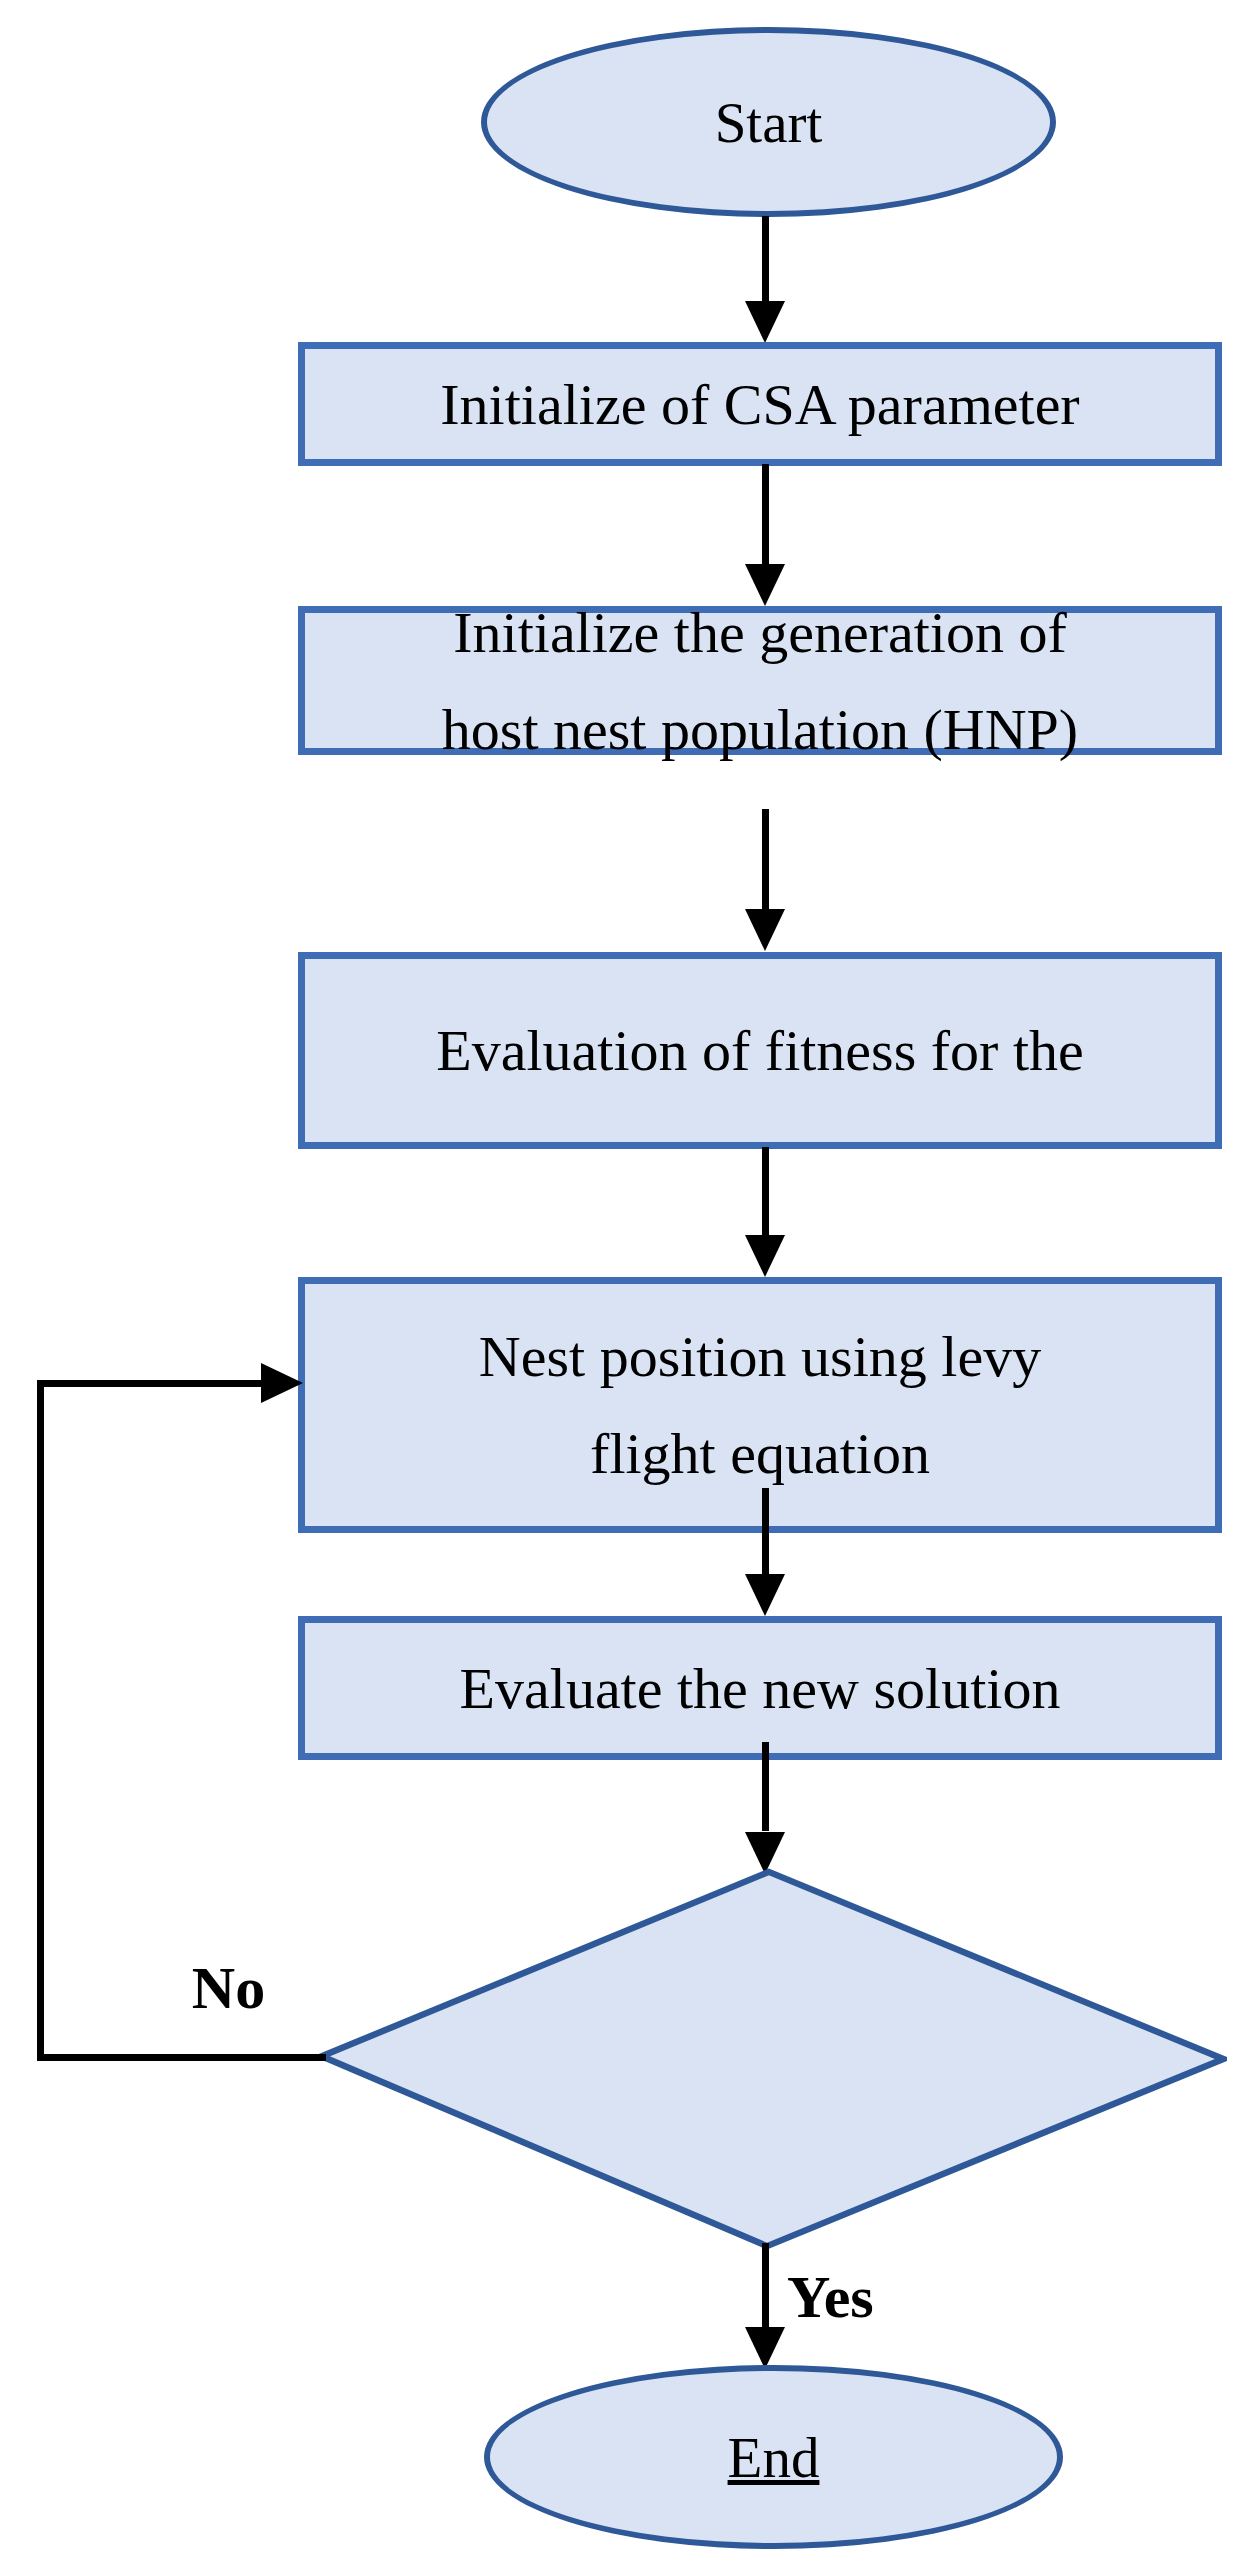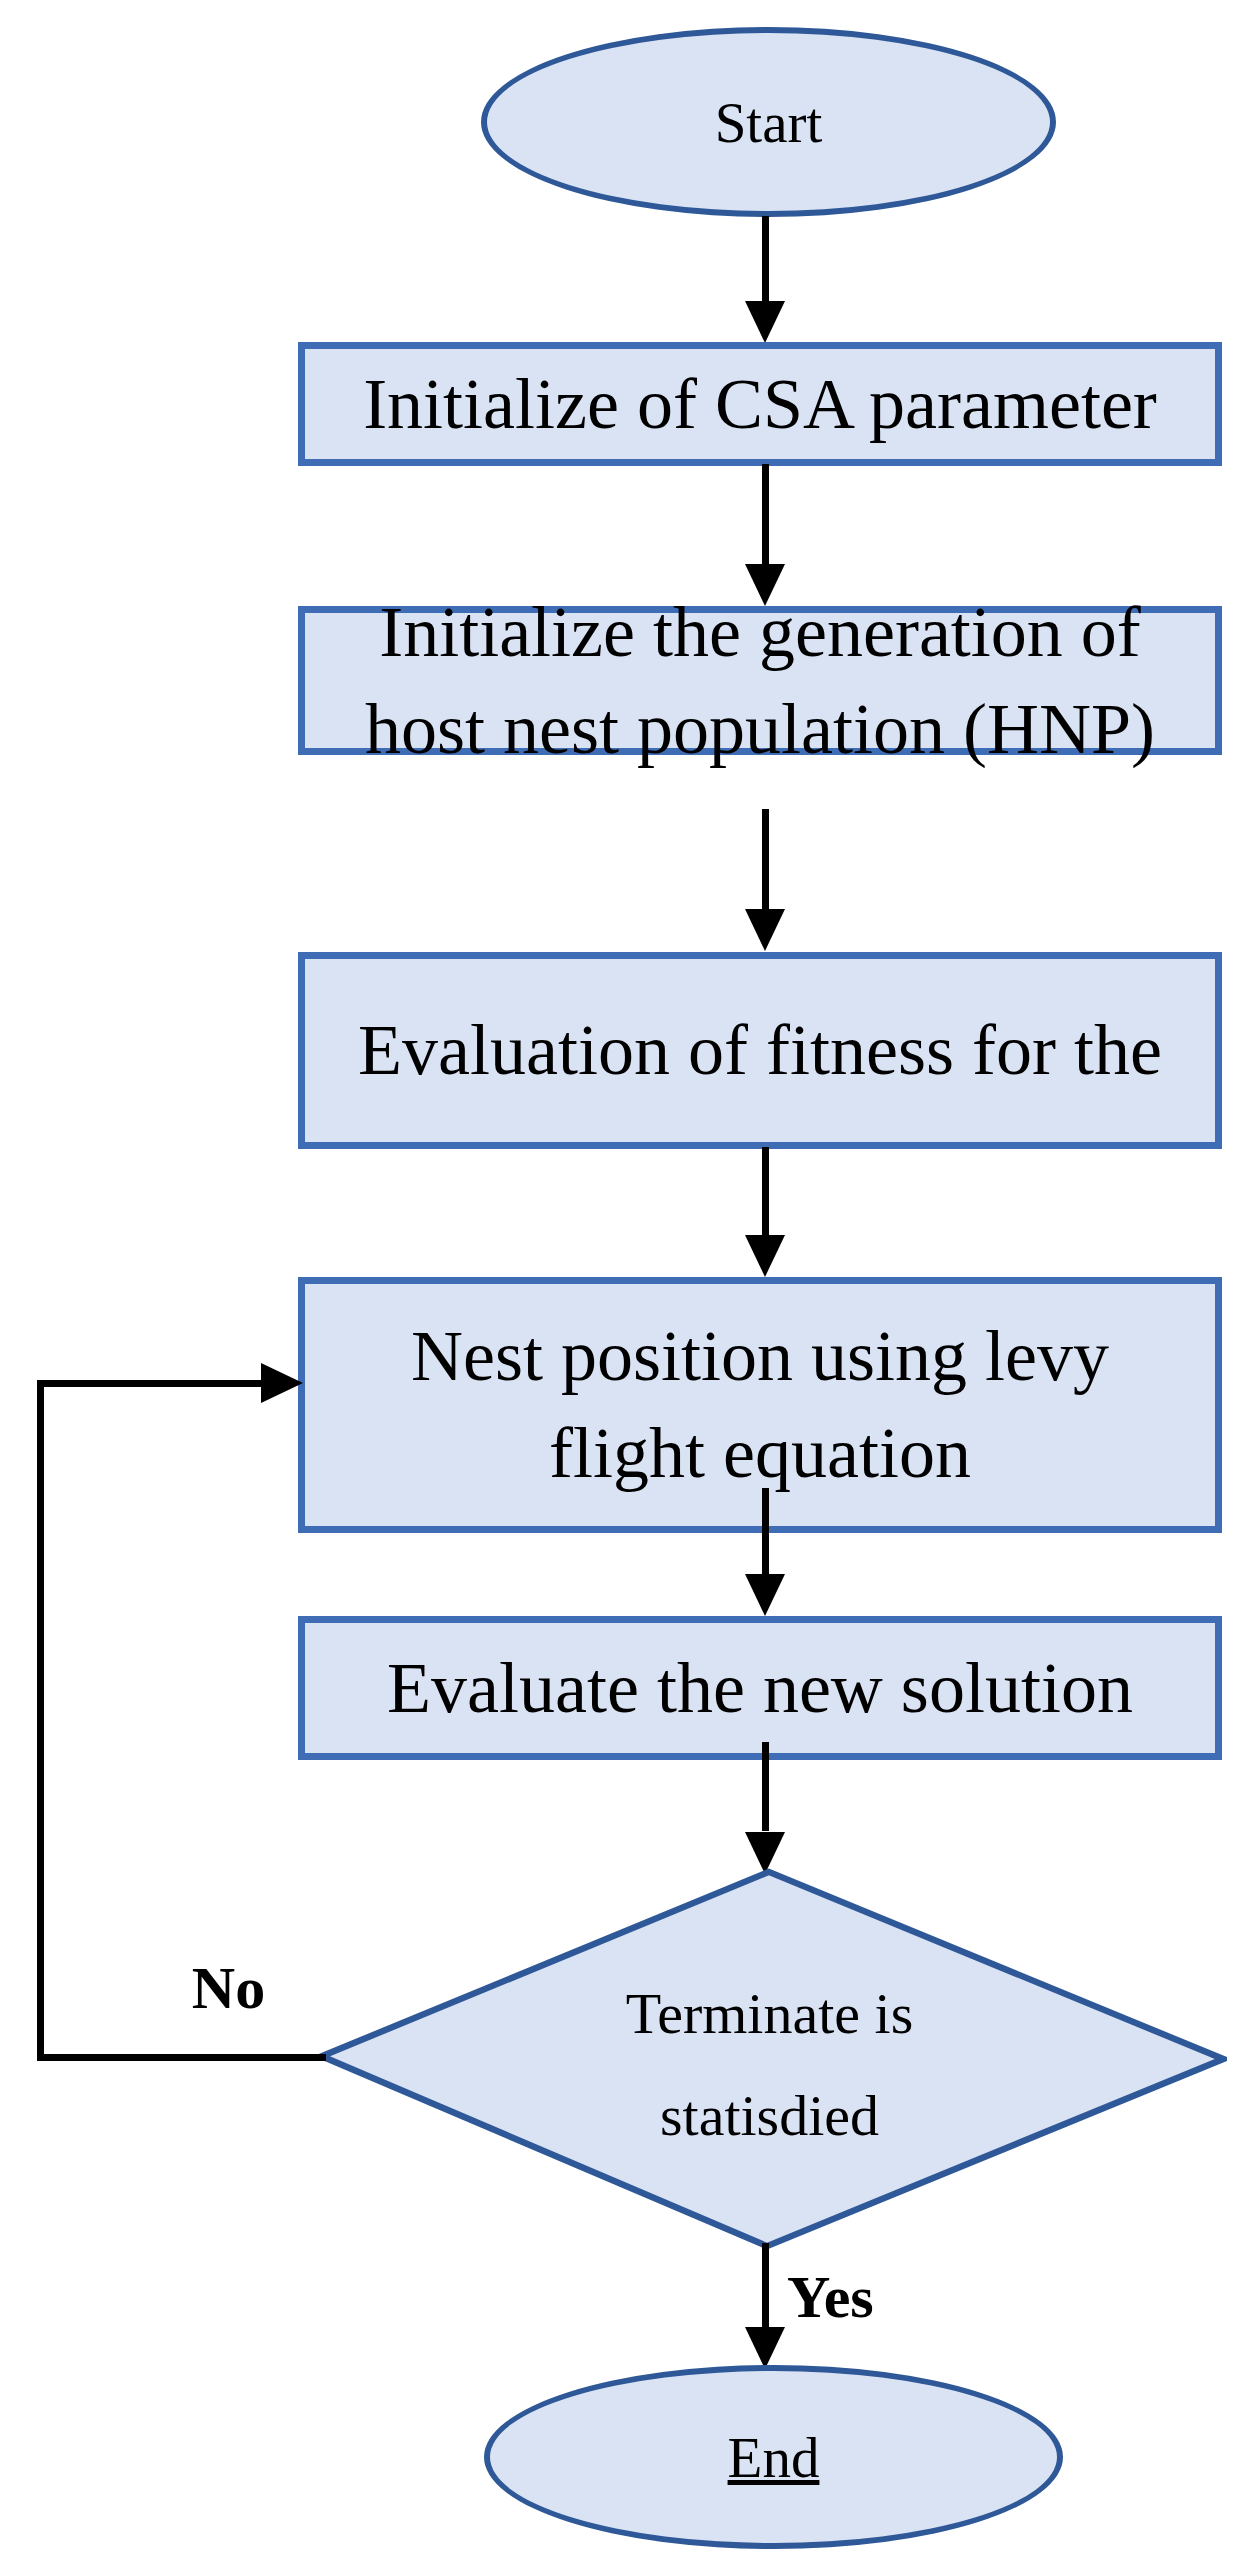--- a/index.html
+++ b/index.html
@@ -22,21 +22,21 @@
     position:absolute;
     left:298px;
     width:924px;
     background:#dae3f3;
     border:7.3px solid #3e6cb5;
     box-sizing:border-box;
     display:flex;
     flex-direction:column;
     align-items:center;
     justify-content:center;
-    font-size:72px;
+    font-size:58px;
     line-height:97px;
   }
   .terminator{
     position:absolute;
     background:#dae3f3;
     border:6.4px solid #2e5897;
     border-radius:50%;
     box-sizing:border-box;
     display:flex;
     align-items:center;
@@ -126,24 +126,20 @@
   <div class="box" style="top:1616px;height:144px;">
     <span class="node-text">Evaluate the new solution</span>
   </div>
 
   <div class="line" style="left:762px;top:1742px;width:7.3px;height:89px;"></div>
   <div class="arrowhead-down" style="left:745px;top:1832px;"></div>
 
   <svg class="diamond-svg" width="909" height="382" viewBox="0 0 996 418">
     <polygon points="494,4 992,209 492,414 4,206" fill="#dae3f3" stroke="#2e5897" stroke-width="7"></polygon>
   </svg>
-  <div class="diamond-text node-text">
-    <div>Terminate is</div>
-    <div>statisdied</div>
-  </div>
 
   <div class="line" style="left:37px;top:2054px;width:289px;height:7.3px;"></div>
   <div class="line" style="left:37px;top:1382px;width:7.3px;height:679px;"></div>
   <div class="line" style="left:37px;top:1380px;width:228px;height:7.3px;"></div>
   <div class="arrowhead-right" style="left:261px;top:1363px;"></div>
   <div class="edge-label" style="left:160px;top:1954px;width:137px;text-align:center;">No</div>
 
   <div class="line" style="left:762px;top:2243px;width:7.3px;height:84px;"></div>
   <div class="arrowhead-down" style="left:745px;top:2327px;"></div>
   <div class="edge-label" style="left:787px;top:2263px;width:183px;text-align:left;">Yes</div>

